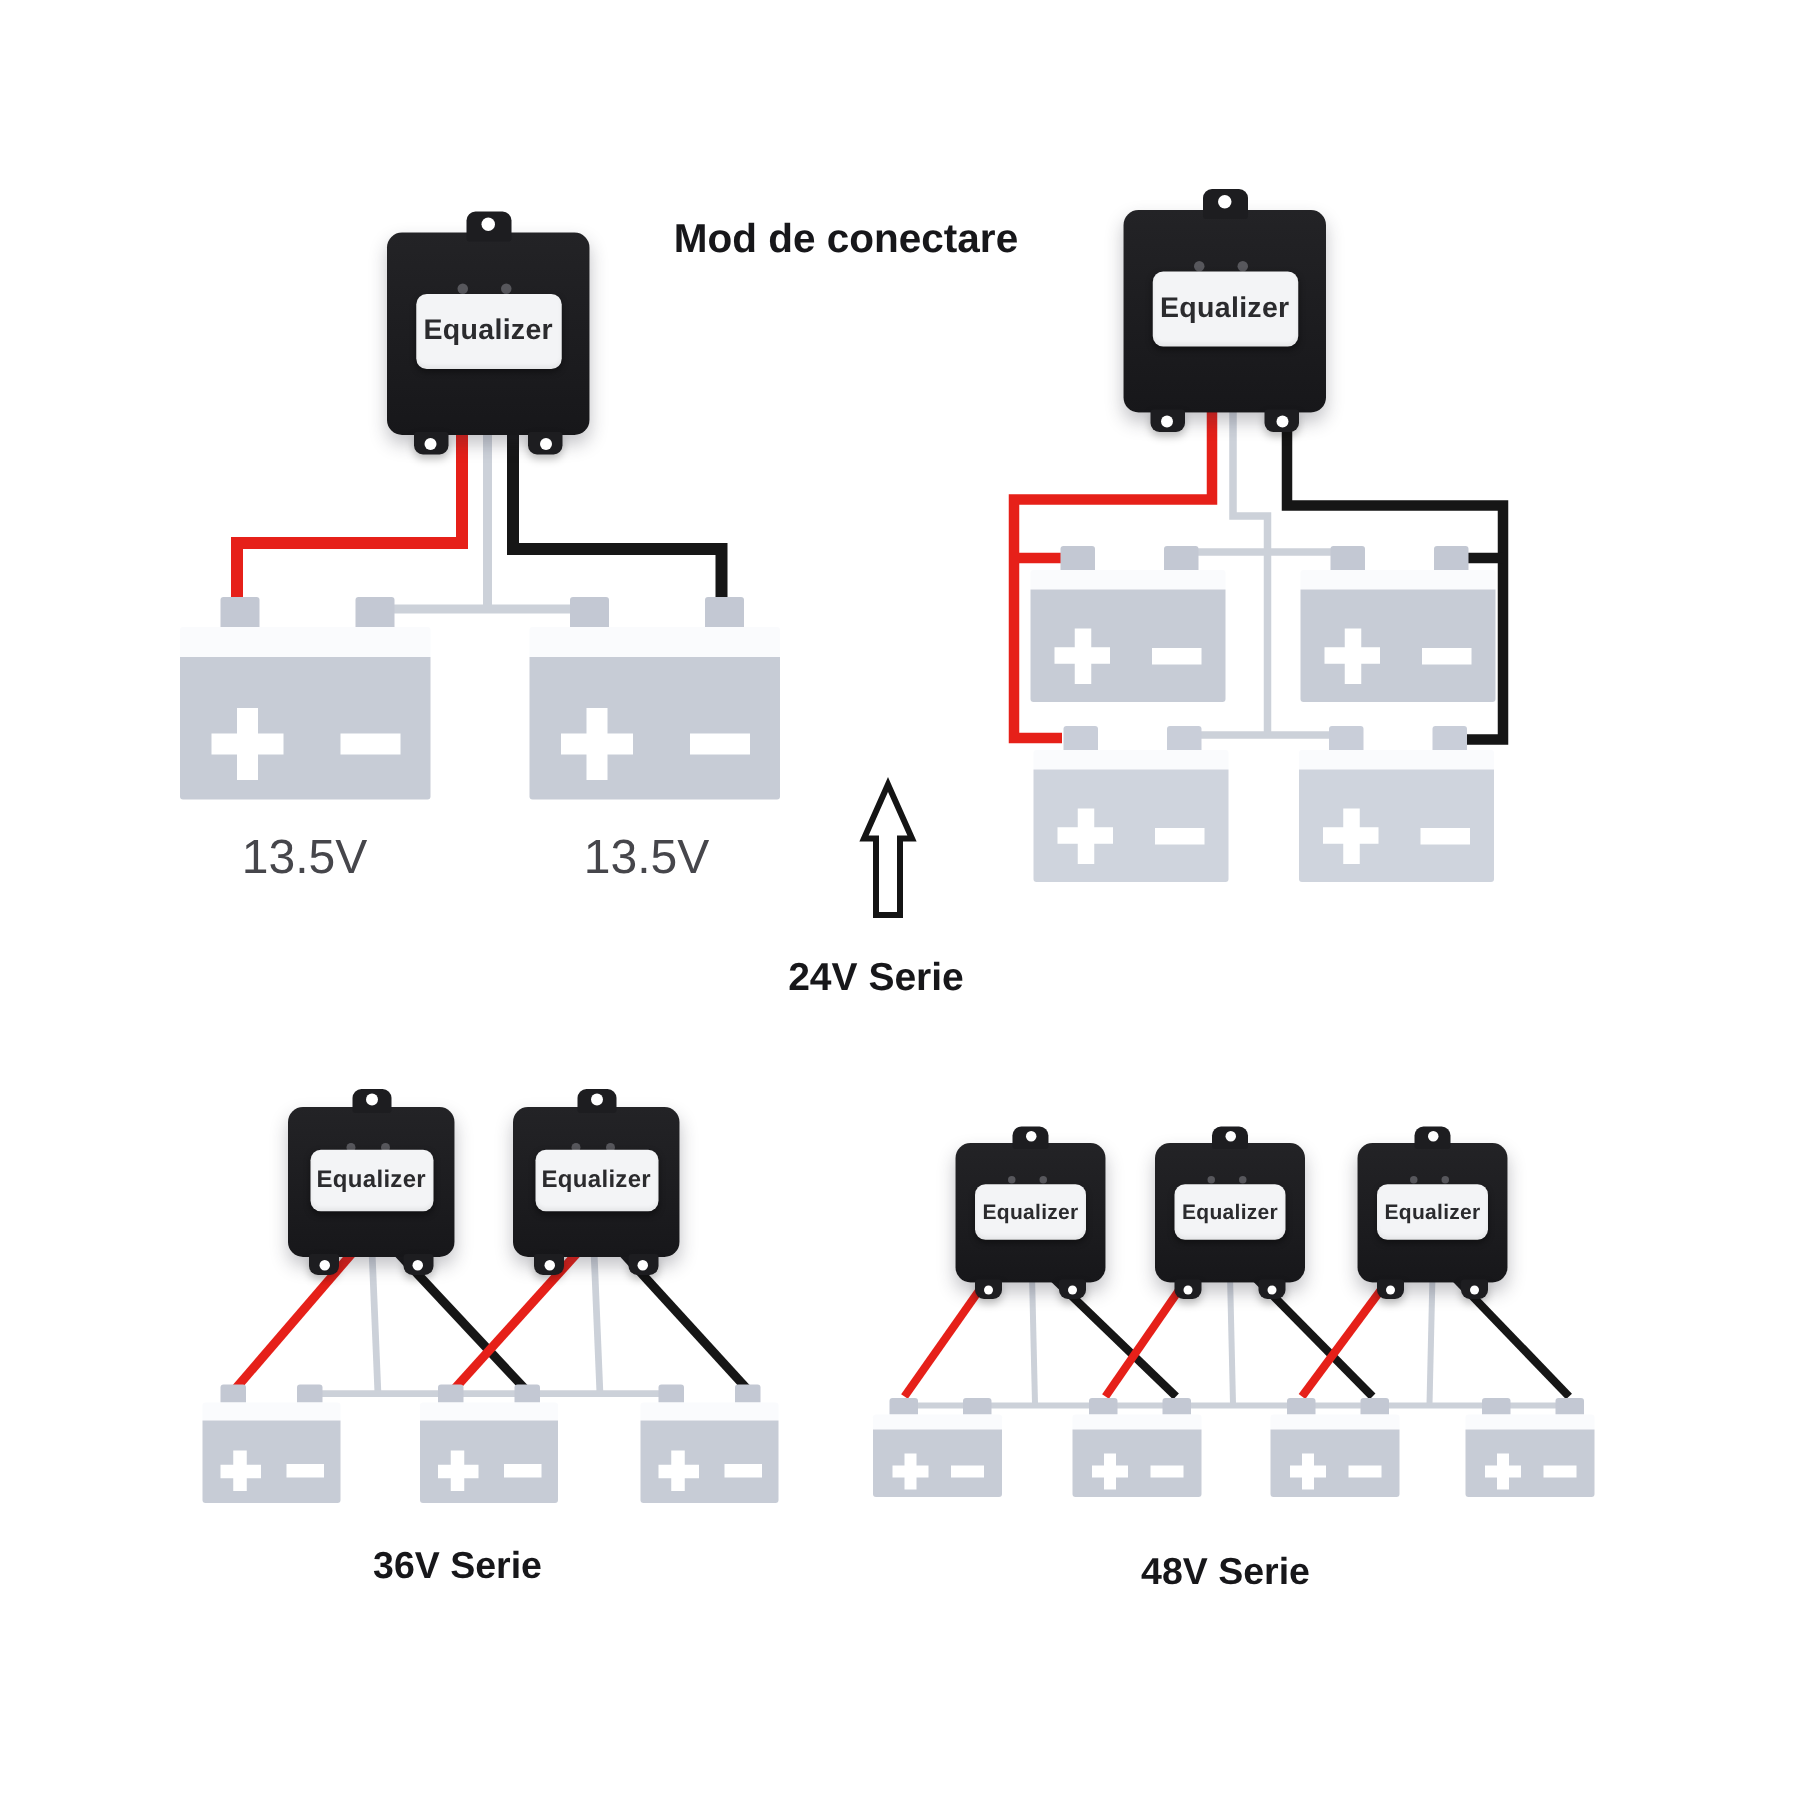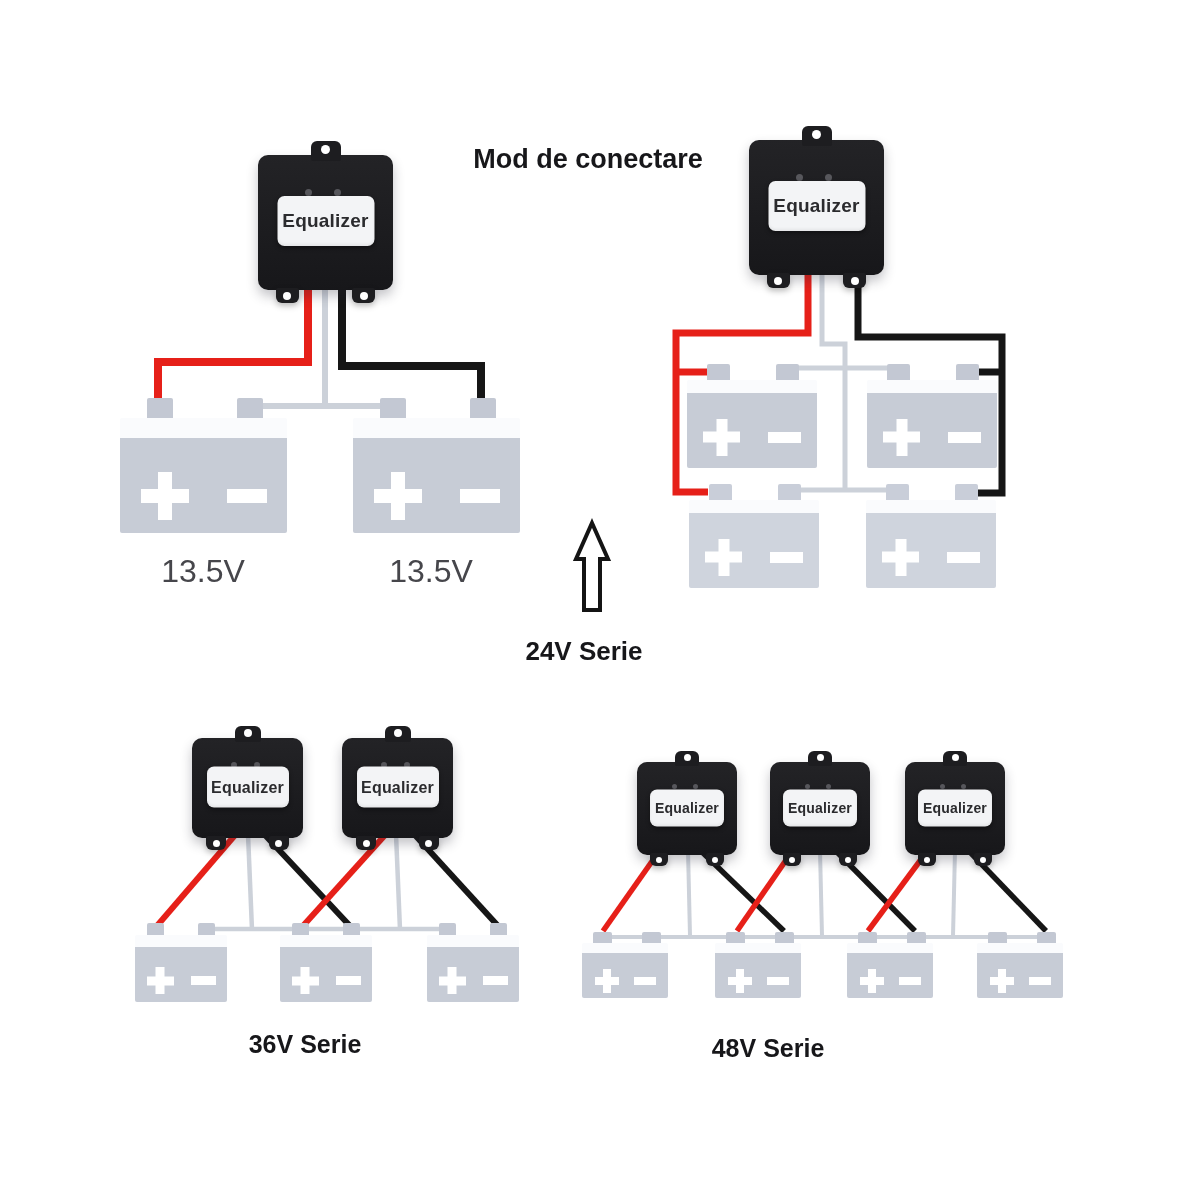--- a/index.html
+++ b/index.html
@@ -157,24 +157,24 @@
     <path d="M660 850 L603 931" class="w-red w55"></path>
     <path d="M700 850 L784 931" class="w-black w55"></path>
     <path d="M793 850 L737 931" class="w-red w55"></path>
     <path d="M835 850 L915 931" class="w-black w55"></path>
     <path d="M928 850 L868 931" class="w-red w55"></path>
     <path d="M968 850 L1046 931" class="w-black w55"></path>
 
     <path d="M592 523 L608 559 H600 V610 H584 V559 H576 Z" class="arrow"></path>
   </svg>
 
-  <div class="caption cap-title" style="left:588px;top:144px">Mod de conectare</div>
+  <div class="caption cap-title" style="left:564px;top:144px">Mod de conectare</div>
   <div class="caption cap-serie" style="left:584px;top:636px;font-size:26px">24V Serie</div>
   <div class="caption cap-serie" style="left:305px;top:1030px">36V Serie</div>
-  <div class="caption cap-serie" style="left:768px;top:1034px">48V Serie</div>
+  <div class="caption cap-serie" style="left:817px;top:1034px">48V Serie</div>
   <div class="volt-label" style="left:203px;top:553px">13.5V</div>
   <div class="volt-label" style="left:431px;top:553px">13.5V</div>
 
   <div class="equalizer eq-lg" style="left:258px;top:155px">
     <div class="eq-tab">
         <div class="eq-hole"></div>
       </div>
     <div class="eq-led eq-led-1"></div>
     <div class="eq-led eq-led-2"></div>
     <div class="eq-label">Equalizer</div>

